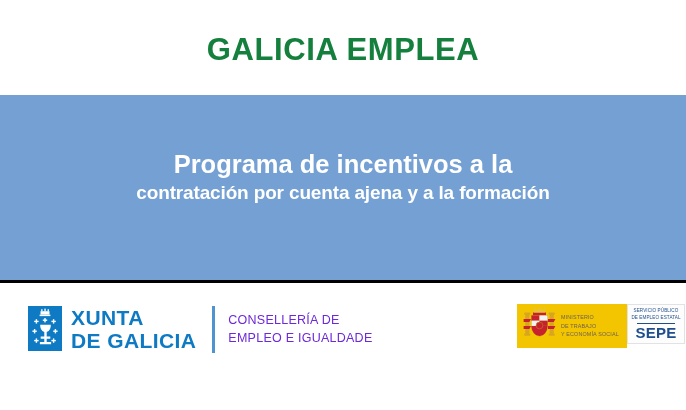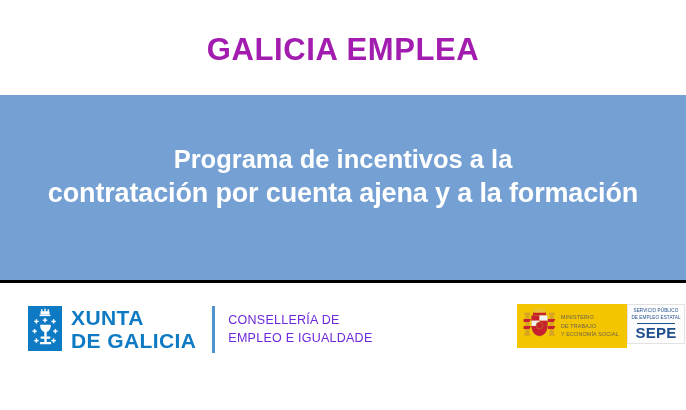--- a/index.html
+++ b/index.html
@@ -17,21 +17,21 @@
 
   
   .header {
     height: 95px;
     background: #ffffff;
     display: flex;
     align-items: center;
     justify-content: center;
   }
   .header-title {
-    color: #a21caf;
+    color: #15803d;
     font-size: 31px;
     font-weight: bold;
     letter-spacing: 0.6px;
     line-height: 1;
     margin-top: 4px;
     white-space: nowrap;
   }
 
   
   .blue-band {
@@ -49,21 +49,21 @@
     color: #ffffff;
     font-weight: bold;
     text-align: center;
     white-space: nowrap;
     line-height: 1.26;
   }
   .band-line-1 {
     font-size: 25.5px;
   }
   .band-line-2 {
-    font-size: 27px;
+    font-size: 19px;
     letter-spacing: -0.15px;
   }
 
   
   .footer {
     position: absolute;
     left: 0;
     right: 0;
     bottom: 0;
     height: 124px;

